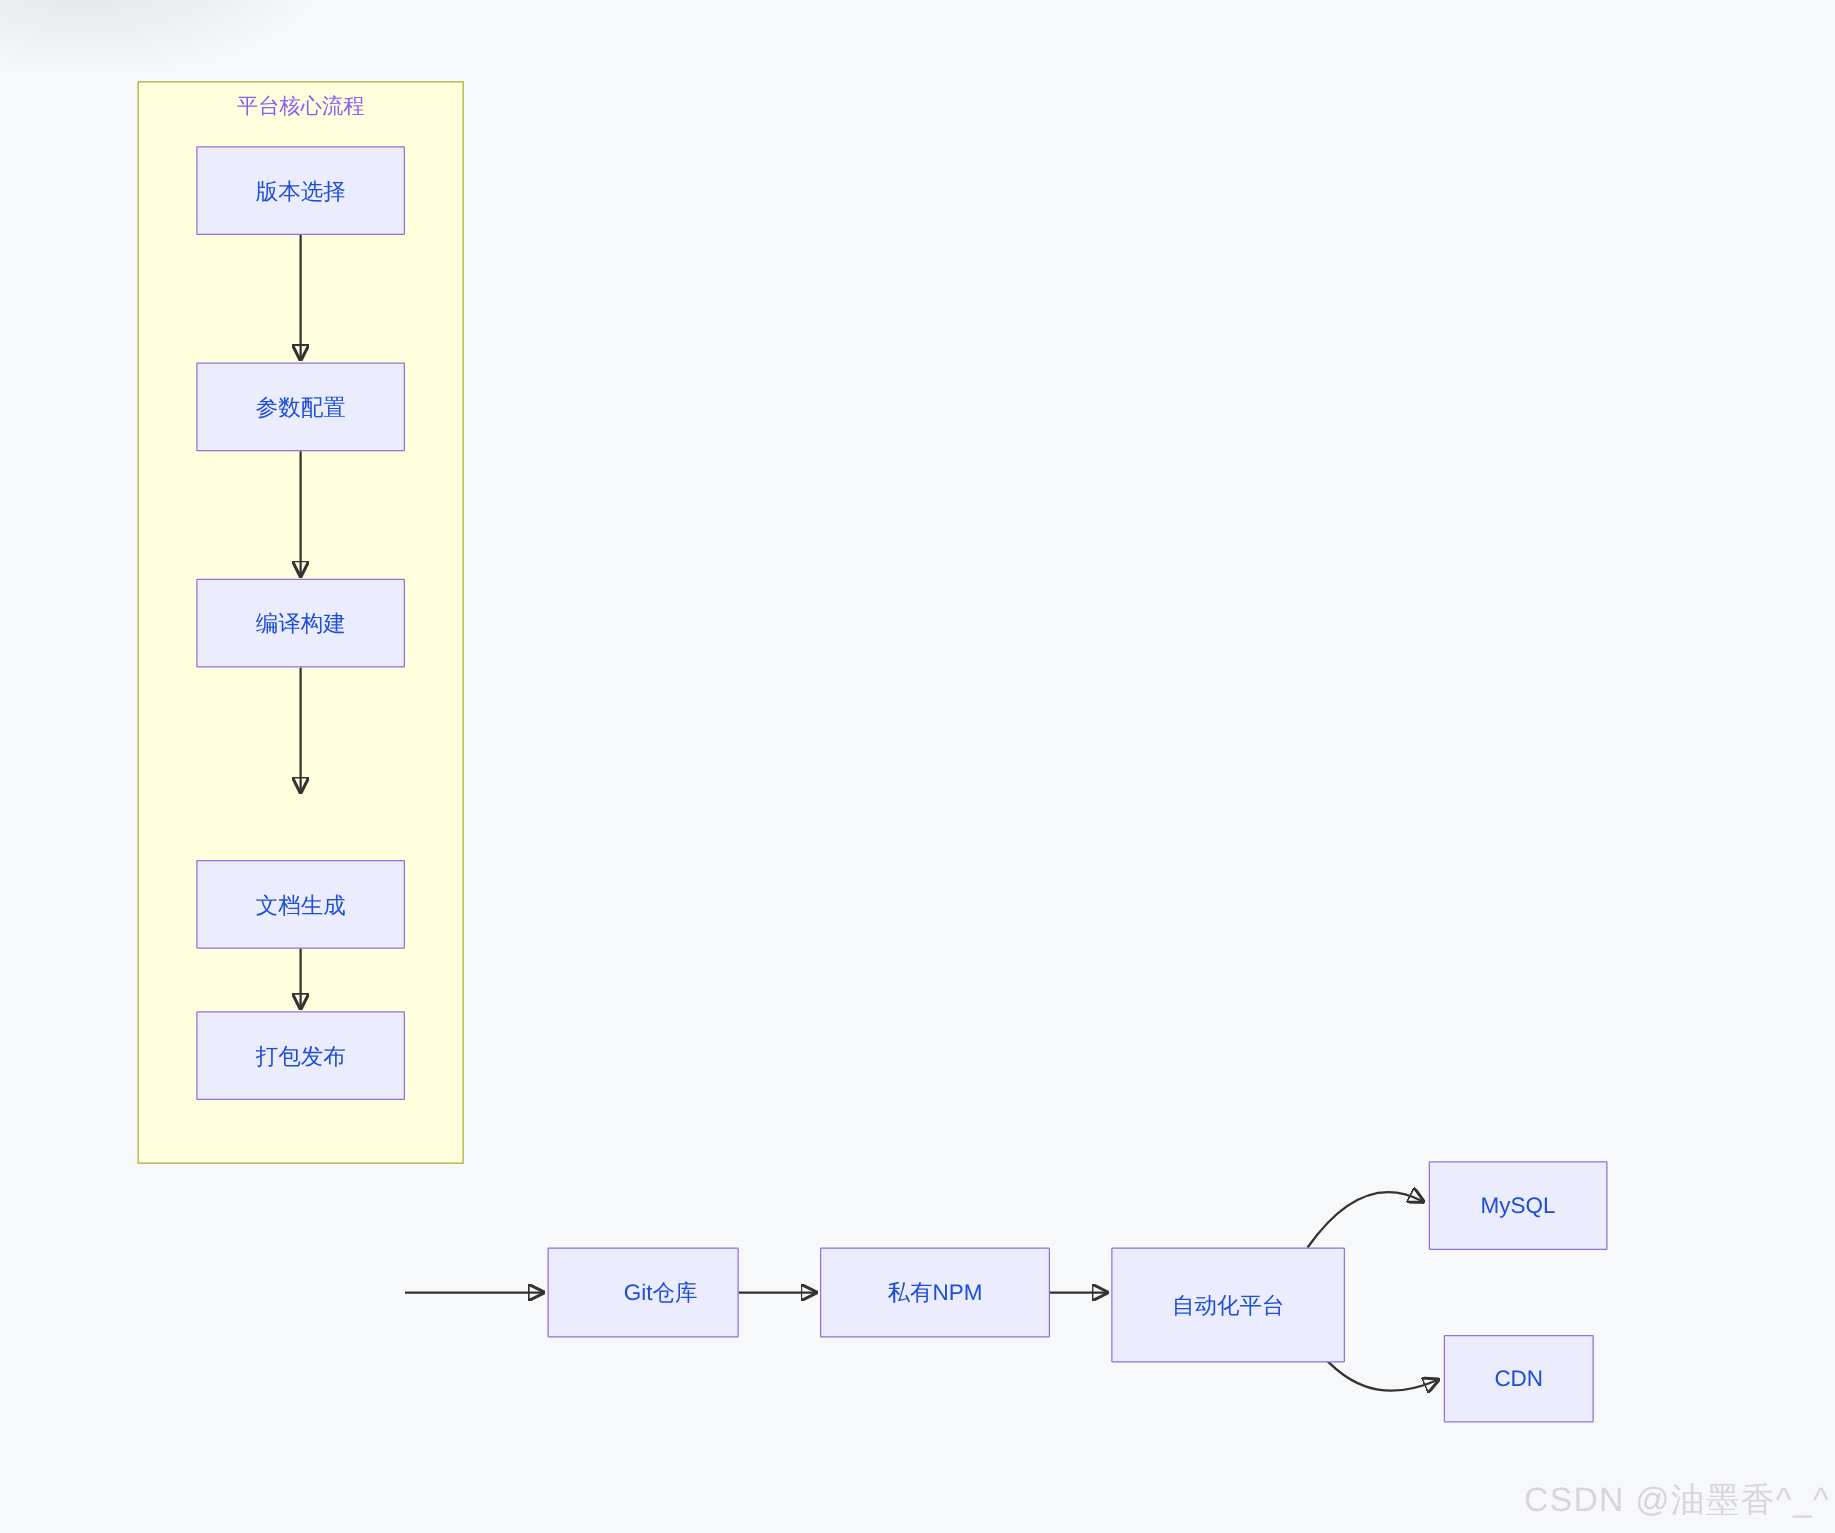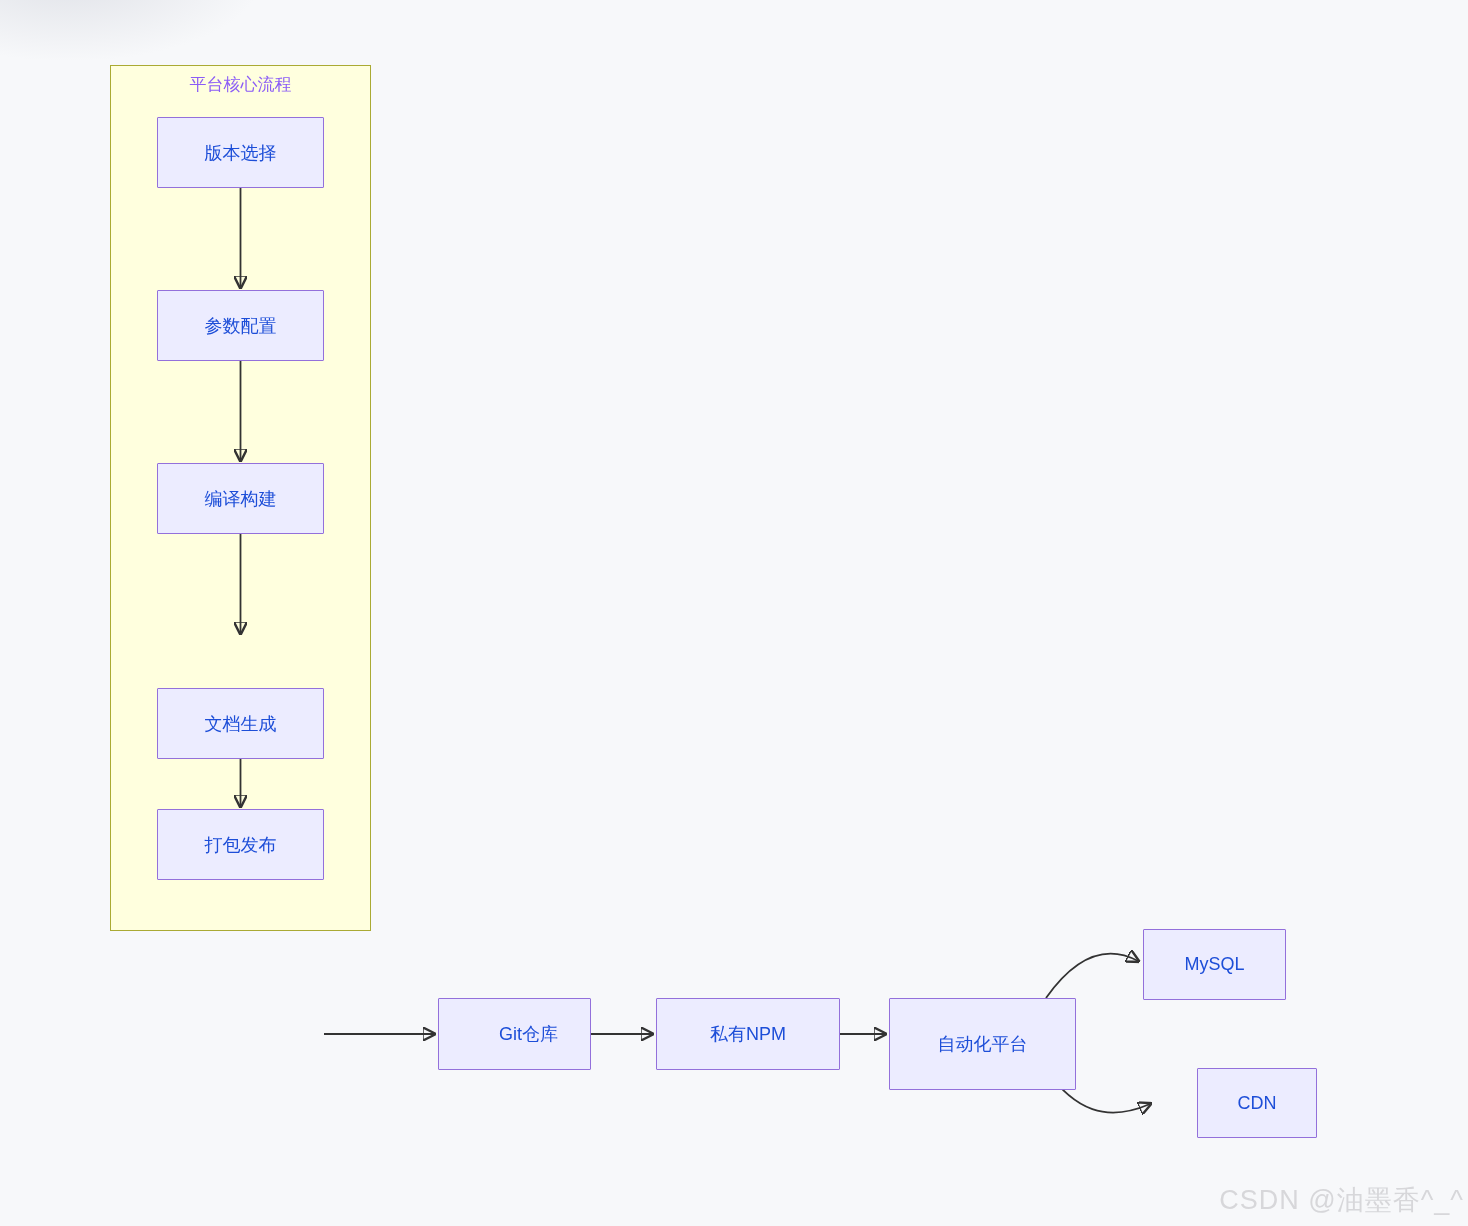--- a/index.html
+++ b/index.html
@@ -55,21 +55,21 @@
   .pnode-2 { top: 463px; }
   .pnode-3 { top: 672px; margin-top: 16px; }
   .pnode-4 { top: 809px; }
 
   
   .fnode-local   { left: 157px;  top: 998px;  width: 167px; height: 72px; }
   .fnode-git     { left: 438px;  top: 998px;  width: 153px; height: 72px; padding-left: 28px; }
   .fnode-npm     { left: 656px;  top: 998px;  width: 184px; height: 72px; }
   .fnode-auto    { left: 889px;  top: 998px;  width: 187px; height: 92px; }
   .fnode-mysql   { left: 1143px; top: 929px;  width: 143px; height: 71px; }
-  .fnode-cdn     { left: 1197px; top: 1068px; width: 120px; height: 70px; }
+  .fnode-cdn     { left: 1155px; top: 1068px; width: 120px; height: 70px; }
 
   svg.edges {
     position: absolute; inset: 0;
     width: 1468px; height: 1226px;
     pointer-events: none;
   }
   svg.edges path, svg.edges line {
     stroke: var(--edge-color, #333333);
     stroke-width: 1.8;
     fill: none;

